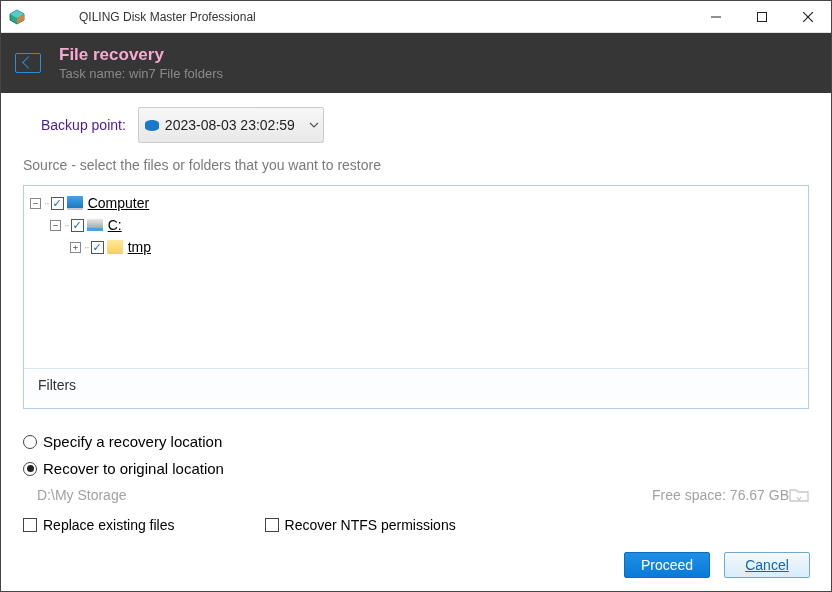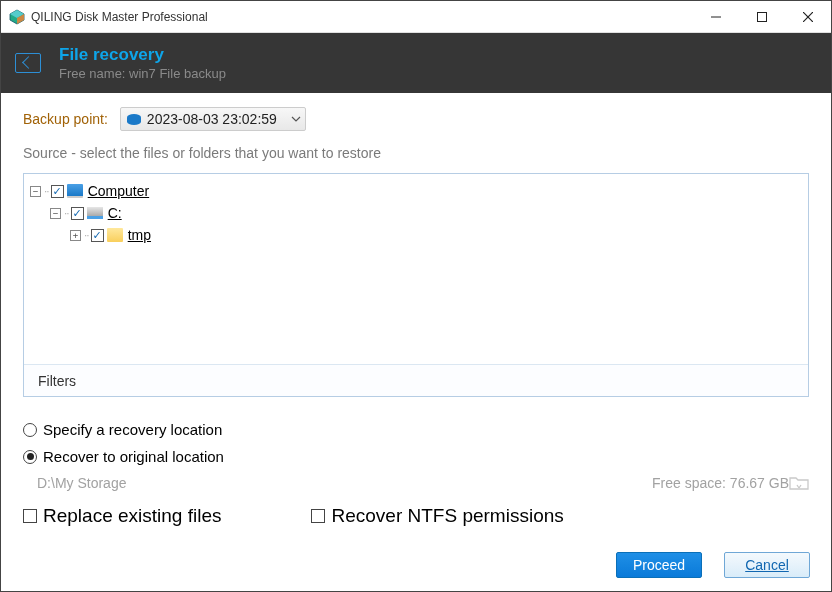--- a/index.html
+++ b/index.html
@@ -1,37 +1,37 @@
 <!DOCTYPE html>
 <html><head>
   <meta charset="utf-8">
   <style>
     * { box-sizing: border-box; margin: 0; padding: 0; font-family: "Segoe UI", Tahoma, sans-serif; }
     body { width: 832px; height: 592px; background: #fff; overflow: hidden; border: 1px solid #444; }
 
     
-    .title-bar { height: 32px; background: #fff; display: flex; align-items: center; padding-left: 8px; border-bottom: 1px solid #e0e0e0; }
+    .title-bar { height: 32px; background: #fff; display: flex; align-items: center; padding-left: 8px; border-bottom: 1px solid #e0e0e0; gap: 48px; }
     .title-bar .app-icon { width: 16px; height: 16px; margin-right: 6px; }
     .title-bar .title-text { font-size: 12px; color: #333; flex: 1; }
     .window-controls { display: flex; height: 100%; }
     .window-controls div { width: 46px; height: 100%; display: flex; align-items: center; justify-content: center; cursor: pointer; }
 
     
     .header { height: 60px; background: #363636; display: flex; align-items: center; padding-left: 14px; }
     .header-icon { width: 26px; height: 20px; border: 1.5px solid #2d8fd6; border-radius: 2px; margin-right: 18px; position: relative; }
     .header-icon::after { content: ""; position: absolute; width: 8px; height: 8px; border-bottom: 1.5px solid #2d8fd6; border-left: 1.5px solid #2d8fd6; top: 4px; left: 8px; transform: rotate(45deg); }
-    .header-titles h2 { color: #0ea5e9; font-size: 17px; font-weight: 600; }
+    .header-titles h2 { color: #f9a8d4; font-size: 17px; font-weight: 600; }
     .header-titles div { color: #8a8a8a; font-size: 13px; margin-top: 1px; }
 
     
     .content { padding: 14px 22px; }
 
     .row-backup { display: flex; align-items: center; margin-bottom: 14px; }
-    .label-backup { color: #a16207; font-size: 14px; margin-right: 12px; }
-    .dropdown { display: flex; align-items: center; height: 24px; border: 1px solid #ccc; background: linear-gradient(#f7f7f7,#e8e8e8); padding: 0 4px 0 6px; border-radius: 2px; cursor: pointer; }
+    .label-backup { color: #4c1d95; font-size: 14px; margin-right: 12px; margin-left: 18px; }
+    .dropdown { display: flex; align-items: center; height: 36px; border: 1px solid #ccc; background: linear-gradient(#f7f7f7,#e8e8e8); padding: 0 4px 0 6px; border-radius: 2px; cursor: pointer; }
     .dropdown .disk-icon { width: 14px; height: 11px; background: #1a79c8; border-radius: 50% / 30%; margin-right: 6px; }
     .dropdown .dd-text { font-size: 14px; color: #222; margin-right: 10px; }
     .dropdown .caret { margin-left: 4px; }
 
     .source-label { color: #7a7a7a; font-size: 14px; margin-bottom: 12px; }
 
     .tree-container { border: 1px solid #b6cde4; height: 224px; position: relative; background: #fff; }
     .tree { padding: 6px 6px; font-size: 14px; }
     .tree-row { display: flex; align-items: center; height: 22px; }
     .indent-1 { margin-left: 0; }
@@ -39,41 +39,41 @@
     .indent-3 { margin-left: 40px; }
     .expander { width: 11px; height: 11px; border: 1px solid #888; font-size: 9px; line-height: 8px; text-align: center; color: #555; margin-right: 3px; cursor: pointer; background:#fff; font-family: monospace;}
     .tree-dots { color:#aaa; letter-spacing:-1px; font-size:10px; margin-right:2px; }
     .checkbox { width: 13px; height: 13px; border: 1px solid #555; margin-right: 3px; display: inline-flex; align-items: center; justify-content: center; font-size: 11px; color: #1167b1; line-height:1; }
     .node-icon { width: 16px; height: 14px; margin-right: 5px; display:inline-block; }
     .icon-computer { background: linear-gradient(#4aa0e6,#1a79c8); border-radius:1px; border-bottom:2px solid #ccc;}
     .icon-drive { background: linear-gradient(#e6e6e6,#aaa); border-bottom:3px solid #4aa0e6; height:12px; }
     .icon-folder { background: linear-gradient(#ffe89c,#f9cf5c); border-radius:1px; }
     .node-label { font-size:14px;text-decoration:underline; }
 
-    .filters-bar { position:absolute; bottom:0; left:0; right:0; height:32px; border-top:1px solid #dbe7f2; display:flex; align-items:center; padding-left:14px; background:#fcfdff; }
+    .filters-bar { position:absolute; bottom:8px; left:0; right:0; height:32px; border-top:1px solid #dbe7f2; display:flex; align-items:center; padding-left:14px; background:#fcfdff; }
     .filters-bar span { font-size:14px; color:#333; }
 
     
     .radio-group { margin-top: 24px; }
     .radio-row { display:flex; align-items:center; margin-bottom:10px; font-size:15px; cursor:pointer; }
     .radio { width:14px; height:14px; border:1px solid #444; border-radius:50%; margin-right:6px; display:inline-flex; align-items:center; justify-content:center; }
     .radio.checked::after { content:""; width:7px; height:7px; background:#222; border-radius:50%; }
 
     .path-row { display:flex; align-items:center; margin-left:14px; margin-top:2px; margin-bottom:14px; }
     .path-text { color:#a2a2a2; font-size:14px; flex:1; }
     .free-space { color:#a2a2a2; font-size:14px; }
     .browse-icon { width:20px; height:16px; opacity:0.45; }
 
     
-    .options-row { display:flex; margin-top:6px; font-size:19px; }
+    .options-row { display:flex; margin-top:6px; font-size:14px; }
     .opt { display:flex; align-items:center; margin-right:90px; cursor:pointer; }
     .opt .checkbox { width:14px; height:14px; border:1px solid #444; background:#fff; margin-right:6px; }
 
     
-    .footer { position:absolute; bottom:14px; right:22px; display:flex; gap:22px; }
+    .footer { position:absolute; bottom:14px; right:22px; display:flex; gap:14px; }
     .btn { width:86px; height:26px; font-size:14px; border-radius:2px; cursor:pointer; display:flex; align-items:center; justify-content:center; border:1px solid; }
     .btn-primary { background: linear-gradient(#1f8fe6,#0a7ad9); color:#fff; border-color:#0a6fb8; }
     .btn-secondary { background: linear-gradient(#f4f9fd,#d9ecf9); color:#1167b1; border-color:#6fa7d6;text-decoration:underline; }
   </style>
 </head>
 <body>
 
 <div class="title-bar">
   <svg class="app-icon" viewBox="0 0 16 16">
     <polygon points="8,1 15,5 15,11 8,15 1,11 1,5" fill="#2a8" stroke="#156" stroke-width="0.8"></polygon>
@@ -98,21 +98,21 @@
           <line x1="10" y1="0" x2="0" y2="10" stroke="#222" stroke-width="1.2"></line>
         </svg>
       </div>
   </div>
 </div>
 
 <div class="header">
   <div class="header-icon"></div>
   <div class="header-titles">
     <h2>File recovery</h2>
-    <div>Free name: win7 File backup</div>
+    <div>Task name: win7 File folders</div>
   </div>
 </div>
 
 <div class="content">
 
   <div class="row-backup">
     <span class="label-backup">Backup point:</span>
     <div class="dropdown">
       <span class="disk-icon"></span>
       <span class="dd-text">2023-08-03 23:02:59</span>

